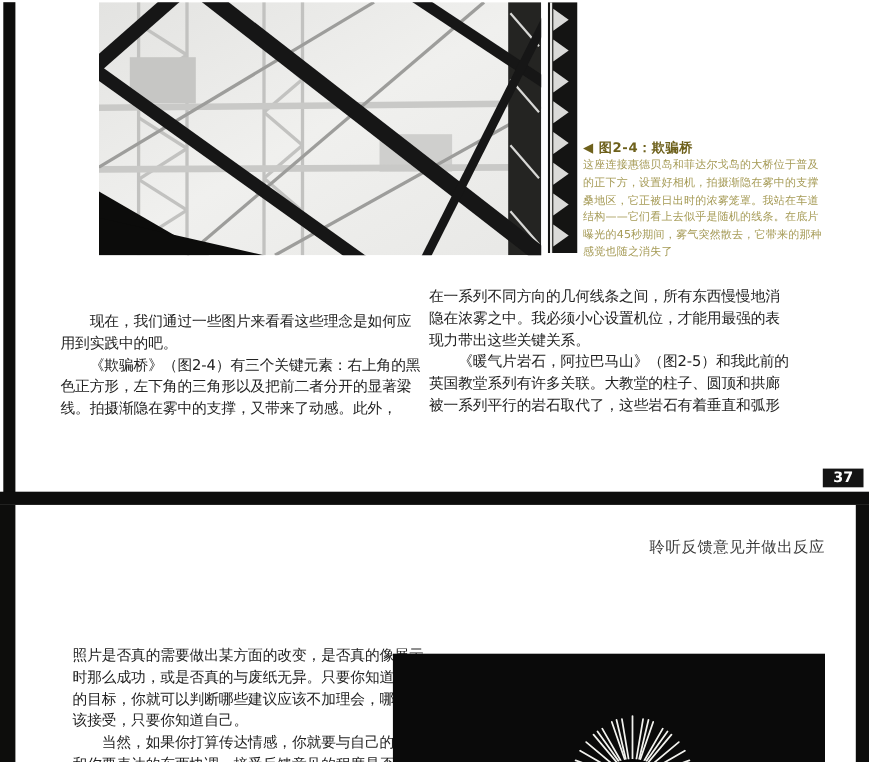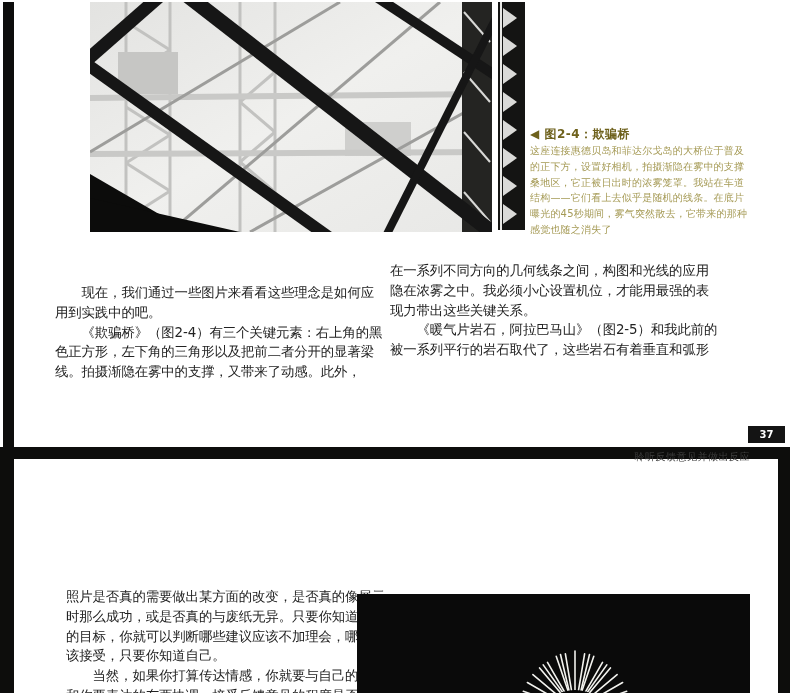--- a/index.html
+++ b/index.html
@@ -45,27 +45,27 @@
   .body-line {
     font-size:13.4px; line-height:19.8px; color:#222222;
     white-space:nowrap; letter-spacing:-0.1px;
   }
   #col-left  { left:55px;  top:283px; width:322px; }
   #col-right { left:390px; top:261px; width:334px; }
 
   
   #page-number-badge {
     left:748px; top:426px; width:37px; height:17px; background:#141414;
-    color:#ffffff; font-size:10px; font-weight:bold;
+    color:#ffffff; font-size:13px; font-weight:bold;
     display:flex; align-items:center; justify-content:center;
   }
 
   
   #running-header {
-    right:40px; top:450px; font-size:10px; color:#3c3c3c;
+    right:40px; top:489px; font-size:14px; color:#3c3c3c;
     white-space:nowrap; letter-spacing:0.5px;
   }
   #p2-body { left:66px; top:587px; width:310px; }
 </style>
 </head>
 <body>
 
 <div id="canvas">
 
   <div class="abs edge-bar" id="p1-left-bar"></div>
@@ -163,24 +163,25 @@
 
   <div class="abs" id="col-left">
     <div class="body-line">　　现在，我们通过一些图片来看看这些理念是如何应</div>
     <div class="body-line">用到实践中的吧。</div>
     <div class="body-line">　　《欺骗桥》（图2-4）有三个关键元素：右上角的黑</div>
     <div class="body-line">色正方形，左下角的三角形以及把前二者分开的显著梁</div>
     <div class="body-line">线。拍摄渐隐在雾中的支撑，又带来了动感。此外，</div>
   </div>
 
   <div class="abs" id="col-right">
-    <div class="body-line">在一系列不同方向的几何线条之间，构图和光线的应用</div>
+    <div class="body-line">在一系列不同方向的几何线条之间，所有东西慢慢地消</div>
     <div class="body-line">隐在浓雾之中。我必须小心设置机位，才能用最强的表</div>
     <div class="body-line">现力带出这些关键关系。</div>
     <div class="body-line">　　《暖气片岩石，阿拉巴马山》（图2-5）和我此前的</div>
+    <div class="body-line">英国教堂系列有许多关联。大教堂的柱子、圆顶和拱廊</div>
     <div class="body-line">被一系列平行的岩石取代了，这些岩石有着垂直和弧形</div>
   </div>
 
   <div class="abs" id="page-number-badge">37</div>
 
   <div class="abs edge-bar" id="separator"></div>
 
   <div class="abs edge-bar" id="p2-left-bar"></div>
   <div class="abs edge-bar" id="p2-right-bar"></div>
 

